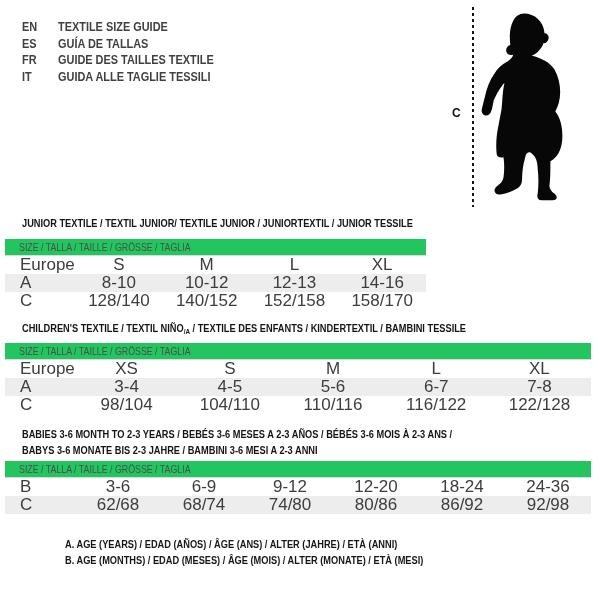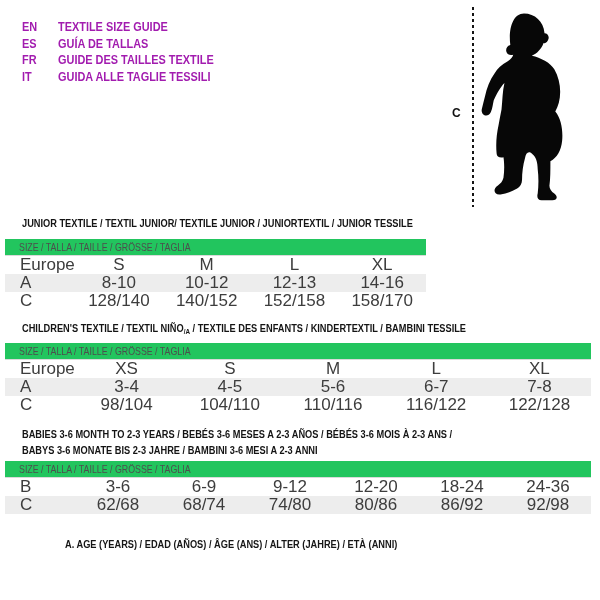--- a/index.html
+++ b/index.html
@@ -18,21 +18,21 @@
     transform: scaleX(0.84);
     transform-origin: 0 50%;
     white-space: nowrap;
   }
 
   
   .langs { left: 22px; top: 18px; }
   .lang-row {
     display: flex; align-items: center;
     height: 16.8px;
-    font-size: 13px; font-weight: bold; color: #a21caf;
+    font-size: 13px; font-weight: bold; color: #404040;
   }
   .lang-code { flex: 0 0 36px; }
 
   
   .dash-line {
     left: 472px; top: 7px; width: 2px; height: 200px;
     background: repeating-linear-gradient(to bottom, #151515 0 3px, transparent 3px 6px);
   }
   .fig-label {
     left: 452px; top: 106px;
@@ -236,13 +236,16 @@
     <span class="cell">80/86</span>
     <span class="cell">86/92</span>
     <span class="cell">92/98</span>
   </div>
 </div>
 
 <div class="abs footnotes">
   <div class="foot-line">
     <span class="cond">A. AGE (YEARS) / EDAD (AÑOS) / ÂGE (ANS) / ALTER (JAHRE) / ETÀ (ANNI)</span>
   </div>
+  <div class="foot-line">
+    <span class="cond">B. AGE (MONTHS) / EDAD (MESES) / ÂGE (MOIS) / ALTER (MONATE) / ETÀ (MESI)</span>
+  </div>
 </div>
 
 </body></html>

